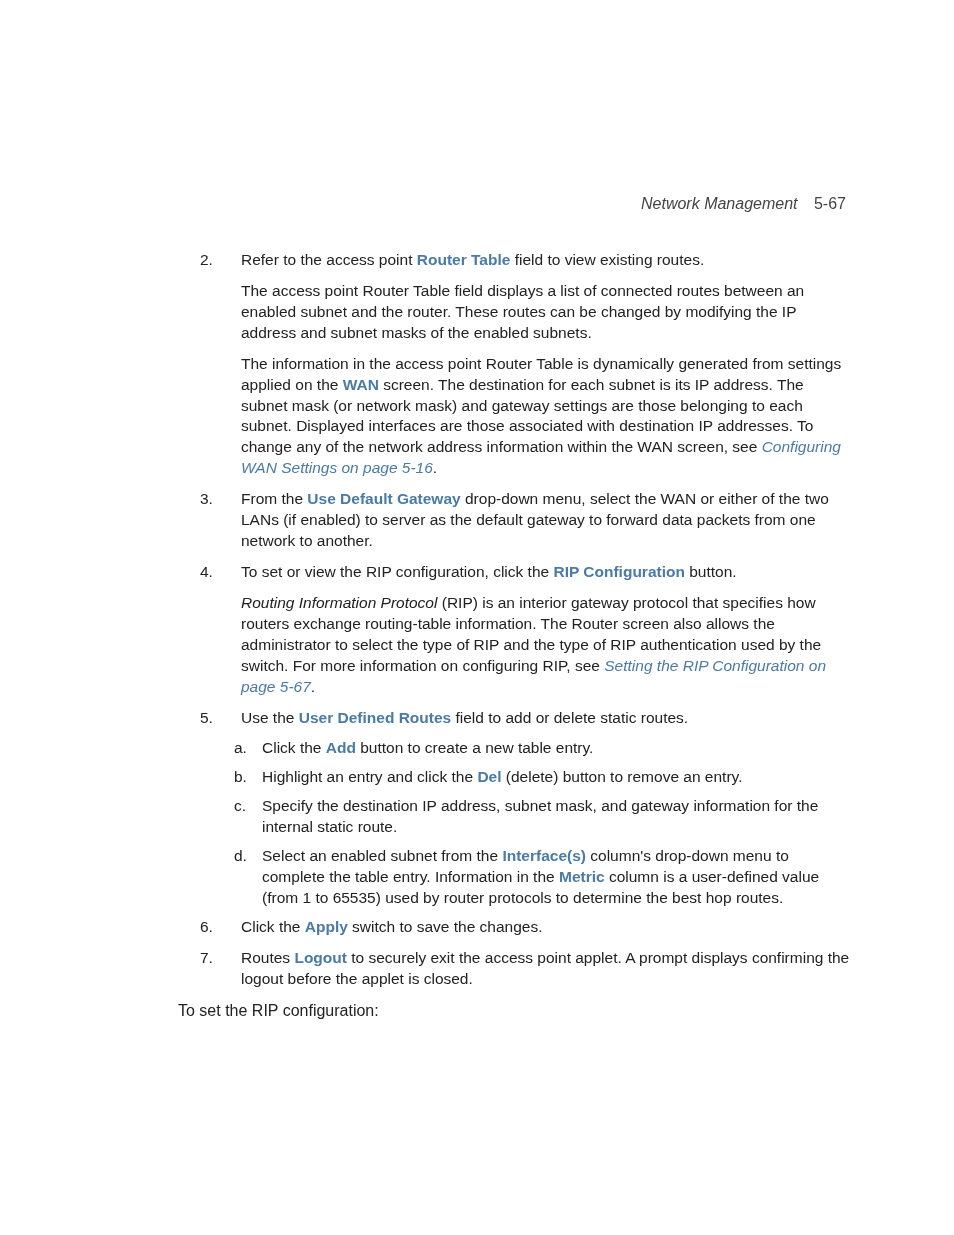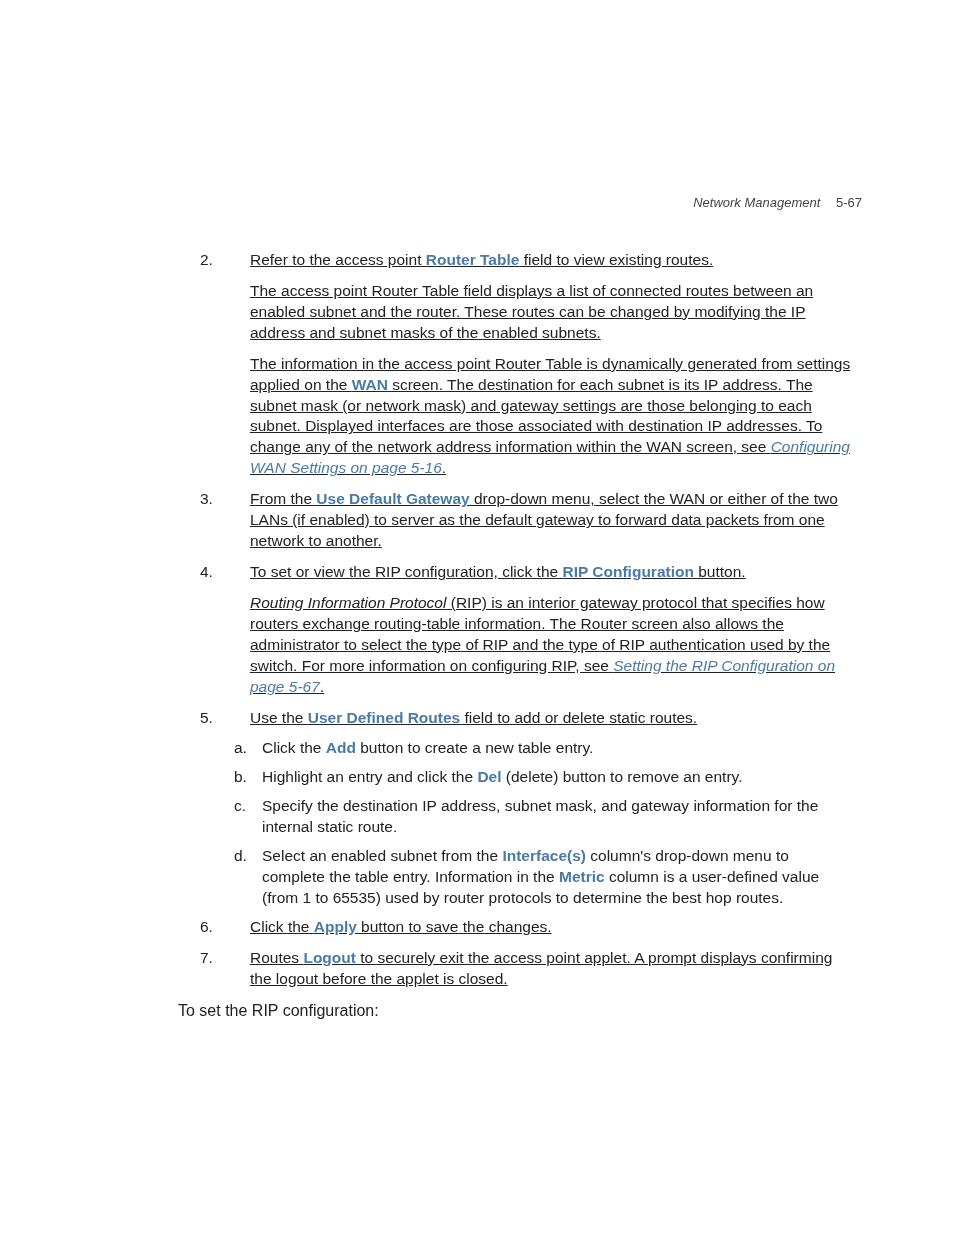--- a/index.html
+++ b/index.html
@@ -13,22 +13,22 @@
     position: relative;
     box-sizing: border-box;
   }
   .page {
     padding: 190px 100px 0 178px;
     box-sizing: border-box;
   }
   .header {
     position: absolute;
     top: 195px;
-    right: 92px;
-    font-size: 13px;
+    right: 108px;
+    font-size: 16px;
     color: #444;
   }
   .header .chapter {
     font-style: italic;
     margin-right: 12px;
   }
   .header .pagenum {
     font-style: normal;
   }
   .content {
@@ -46,22 +46,21 @@
     position: relative;
     padding-left: 56px;
     margin-bottom: 8px;
   }
   ol.main > li > .num {
     position: absolute;
     left: 22px;
     top: 0;
   }
   .para {
-    margin: 0 0 10px 16px;
-    text-decoration: underline;
+    margin: 0 0 10px 7px;
   }
   .bold-blue {
     font-weight: bold;
     color: #4a7aa6;
   }
   .link-blue {
     font-style: italic;
     color: #4a7aa6;
   }
   .italic {
@@ -126,21 +125,21 @@
           <p class="para"><span>Use the </span><span class="bold-blue">User Defined Routes</span><span> field to add or delete static routes.</span></p>
           <ol class="sub">
             <li><span class="lett">a.</span><span>Click the </span><span class="bold-blue">Add</span><span> button to create a new table entry.</span></li>
             <li><span class="lett">b.</span><span>Highlight an entry and click the </span><span class="bold-blue">Del</span><span> (delete) button to remove an entry.</span></li>
             <li><span class="lett">c.</span><span>Specify the destination IP address, subnet mask, and gateway information for the internal static route.</span></li>
             <li><span class="lett">d.</span><span>Select an enabled subnet from the </span><span class="bold-blue">Interface(s)</span><span> column's drop-down menu to complete the table entry. Information in the </span><span class="bold-blue">Metric</span><span> column is a user-defined value (from 1 to 65535) used by router protocols to determine the best hop routes.</span></li>
           </ol>
         </li>
         <li>
           <span class="num">6.</span>
-          <p class="para"><span>Click the </span><span class="bold-blue">Apply</span><span> button to save the changes.</span></p>
+          <p class="para"><span>Click the </span><span class="bold-blue">Apply</span><span> switch to save the changes.</span></p>
         </li>
         <li>
           <span class="num">7.</span>
           <p class="para"><span>Routes </span><span class="bold-blue">Logout</span><span> to securely exit the access point applet. A prompt displays confirming the logout before the applet is closed.</span></p>
         </li>
       </ol>
 
     <p class="intro">To set the RIP configuration:</p>
   </div>
 </div>

